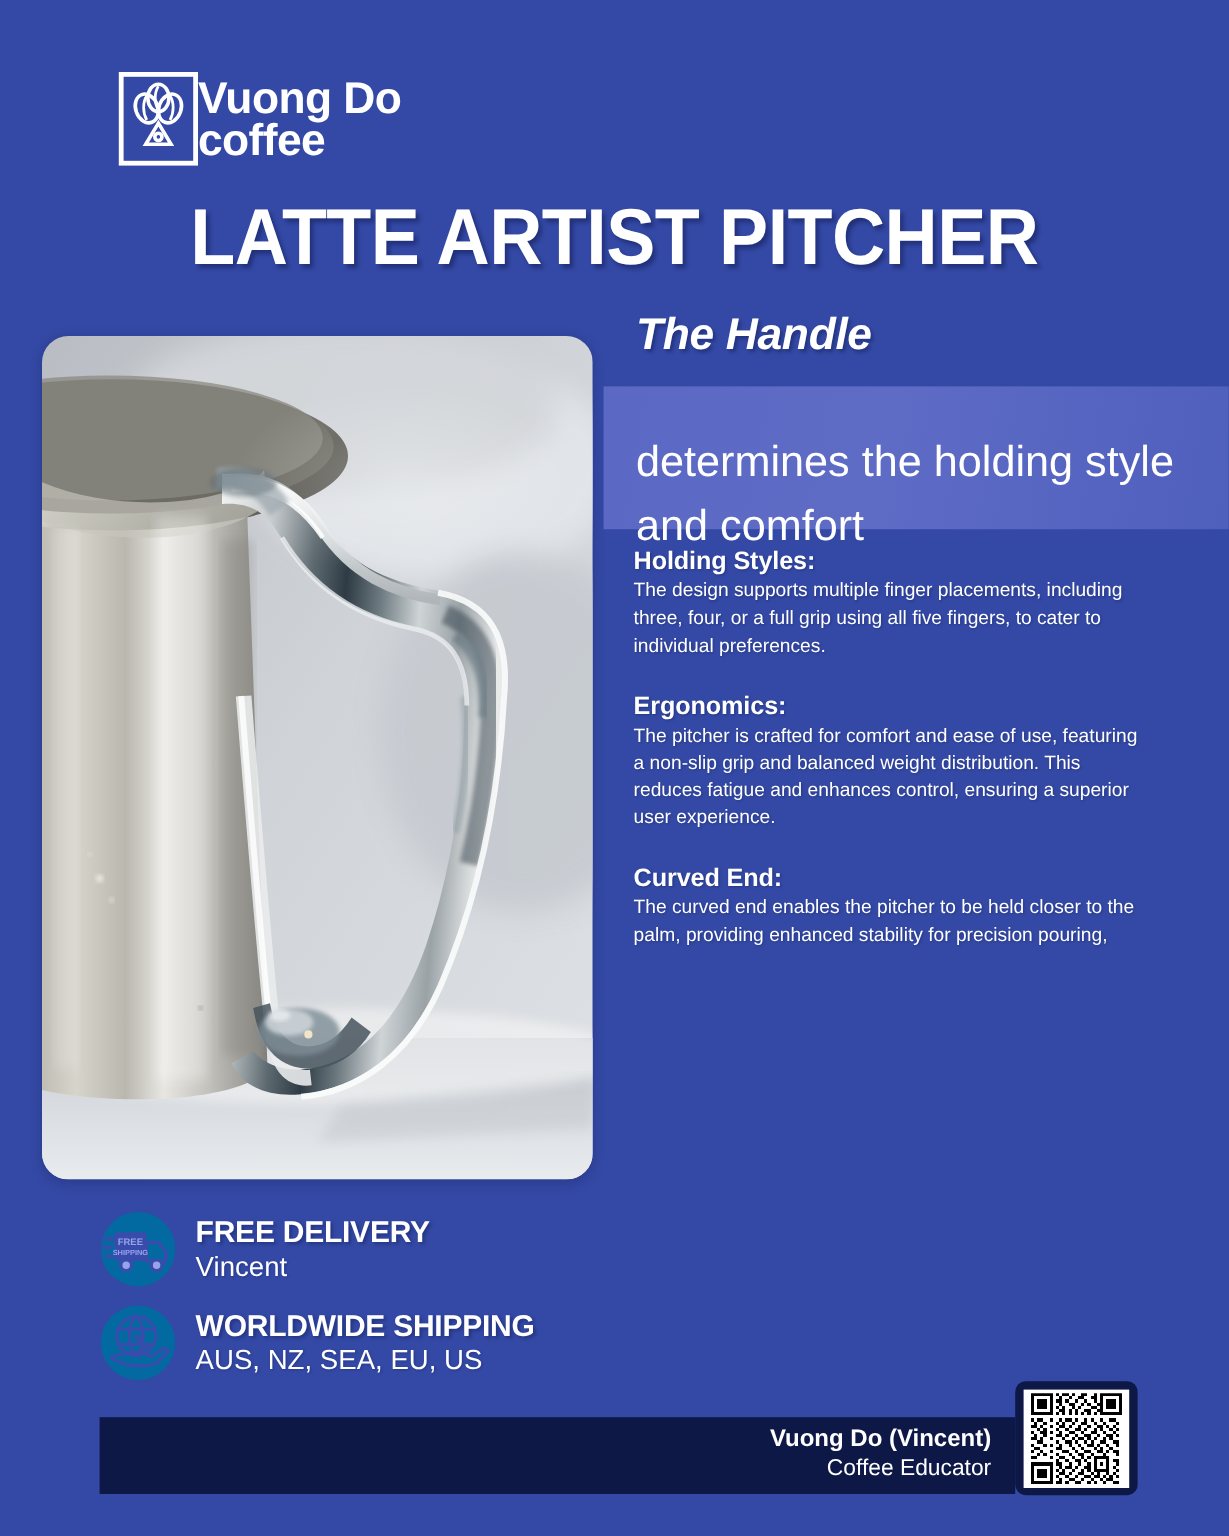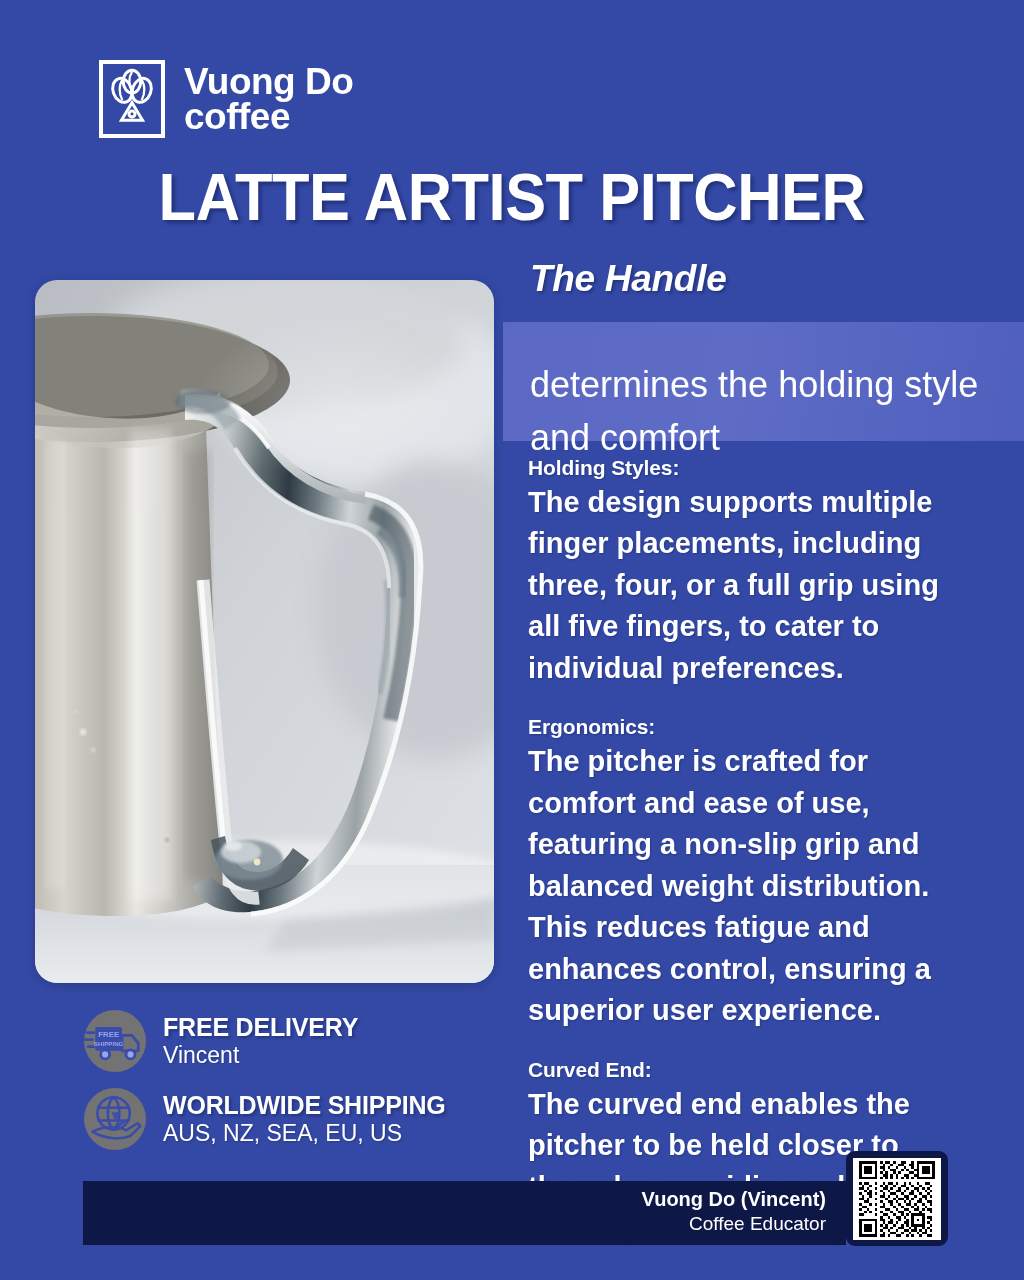--- a/index.html
+++ b/index.html
@@ -7,21 +7,21 @@
   html, body { width:1024px; height:1280px; }
   body {
     background:#3449a5;
     font-family:"Liberation Sans", sans-serif;
     position:relative;
     overflow:hidden;
     -webkit-font-smoothing:antialiased;
   }
 
   
-  .logo { position:absolute; left:99px; top:60px; display:flex; align-items:center; gap:19px; }
+  .logo { position:absolute; left:99px; top:60px; display:flex; align-items:center; gap:0; }
   .logo-mark { width:66px; height:78px; border:4px solid #ffffff; display:block; }
   .logo-words { display:flex; flex-direction:column; line-height:0.95; }
   .logo-words span {
     color:#ffffff; font-weight:bold; font-size:37px;
     letter-spacing:-0.5px; font-stretch:condensed;
   }
 
   
   .title {
     position:absolute; left:0; right:0; top:159px;
@@ -58,30 +58,30 @@
   }
 
   .sections { position:absolute; left:528px; top:456px; width:420px; }
   .section { margin-bottom:26px; }
   .section-title {
     color:#ffffff; font-size:21px; font-weight:bold;
     margin-bottom:2px; letter-spacing:-0.1px;
     text-shadow:1px 1px 2px rgba(10,20,70,0.35);
   }
   .section-body {
-    color:#ffffff; font-size:29px; line-height:1.43; font-weight:700;
+    color:#ffffff; font-size:16px; line-height:1.43; font-weight:400;
     text-shadow:1px 1px 2px rgba(10,20,70,0.30);
   }
 
   
   .badges { position:absolute; left:84px; top:1010px; }
   .badge { display:flex; align-items:center; gap:17px; margin-bottom:16px; }
   .badge-icon {
     width:62px; height:62px; border-radius:50%;
-    background:#737373; flex:0 0 62px;
+    background:#0369a1; flex:0 0 62px;
     display:flex; align-items:flex-end; justify-content:center;
   }
   .badge-text { display:flex; flex-direction:column; line-height:1.12;justify-content:space-between; }
   .badge-title {
     color:#ffffff; font-size:25px; font-weight:bold; letter-spacing:-0.2px;
     text-shadow:2px 2px 3px rgba(10,20,70,0.40);
   }
   .badge-sub {
     color:#ffffff; font-size:23px; font-weight:400; margin-top:2px;
     text-shadow:1px 1px 2px rgba(10,20,70,0.30);

